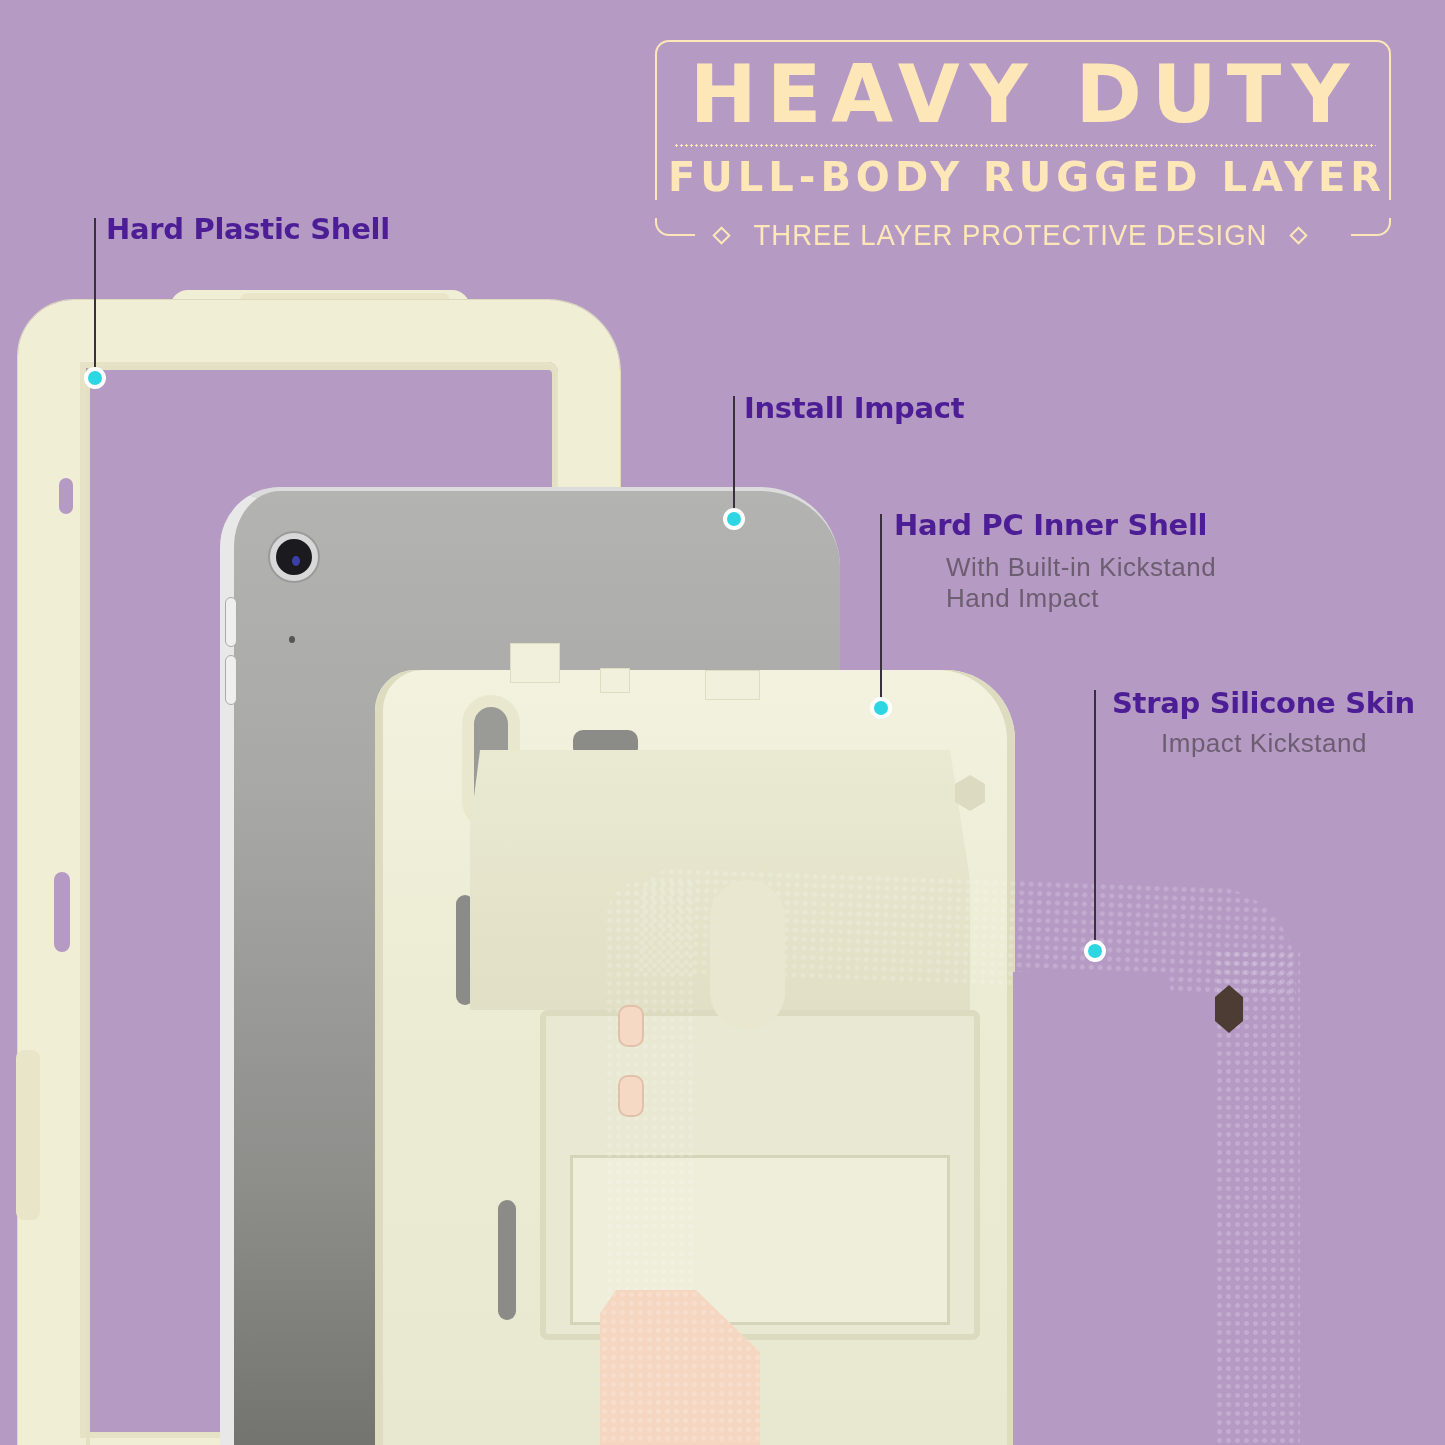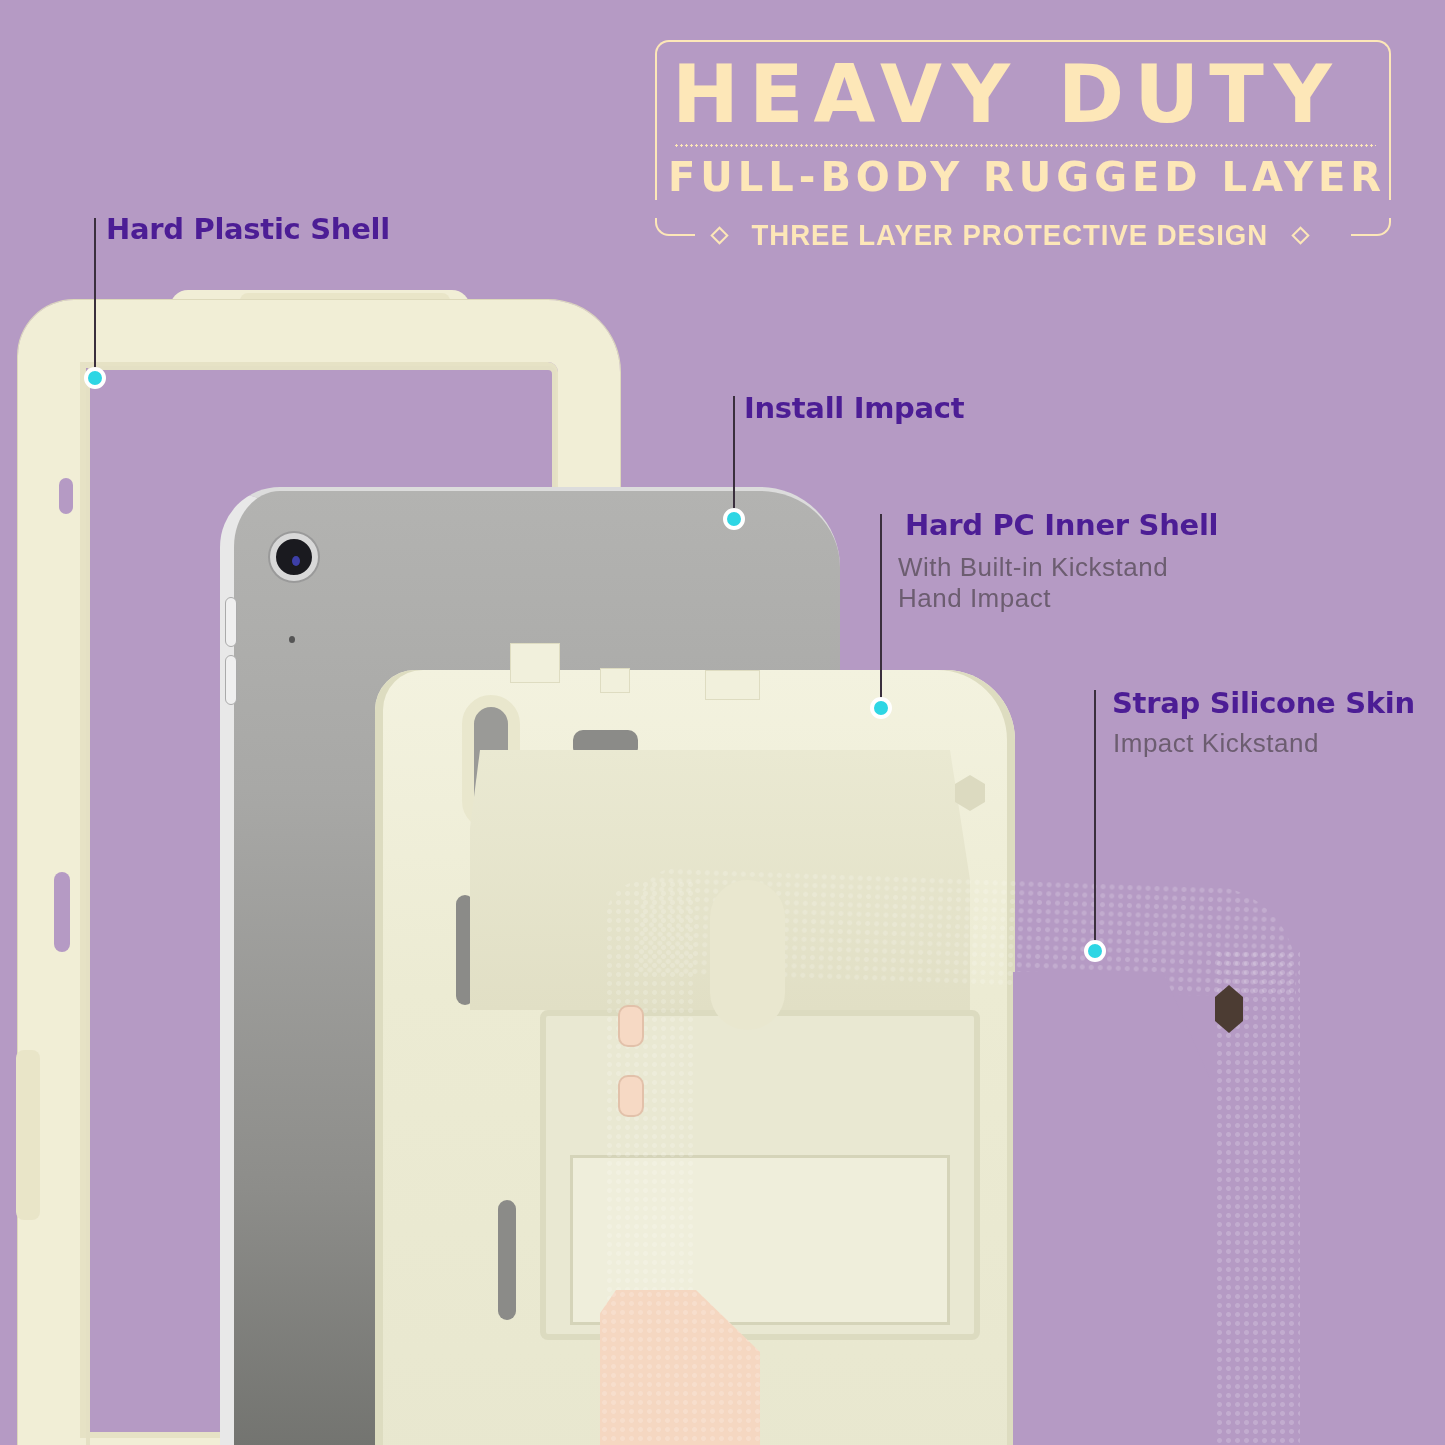--- a/index.html
+++ b/index.html
@@ -27,37 +27,37 @@
   .title-frame-bottom-right { left: 1351px; border-right: 2.5px solid #fde7b8; border-bottom-right-radius: 14px; }
   .title-frame-mask {
     position: absolute; left: 652px; top: 200px; width: 742px; height: 40px;
     background: #b59ac4;
   }
   .headline {
     position: absolute; left: 672px; top: 50px; width: 705px;
     font-family: "DejaVu Sans", sans-serif;
     font-weight: bold; color: #fde7b8;
     font-size: 80px; letter-spacing: 10px; line-height: 90px;
-    white-space: nowrap;
+    text-align: center; white-space: nowrap;
     transform: scaleX(1.0);
   }
   .dot-sep {
     position: absolute; left: 674px; top: 144px; width: 702px; height: 3px;
     background-image: radial-gradient(circle, #fde7b8 1px, transparent 1.3px);
     background-size: 5px 3px;
   }
   .subhead {
     position: absolute; left: 668px; top: 152px; width: 712px;
     font-weight: bold; color: #fde7b8;
     font-size: 40px; letter-spacing: 5px; line-height: 50px;
     text-align: center; white-space: nowrap;
   }
   .tagline-row {
     position: absolute; left: 700px; top: 216px; width: 620px; height: 38px;
-    display: flex; align-items: center; justify-content: center; gap: 12px; font-weight: bold;
+    display: flex; align-items: center; justify-content: center; gap: 12px;
   }
   .diamond {
     width: 13px; height: 13px;
     border: 2.5px solid #fde7b8;
     transform: rotate(45deg);
     flex: 0 0 auto;
   }
   .tagline {
     color: #fde7b8; font-size: 29px; letter-spacing: 1px;
     font-family: "Liberation Sans", sans-serif;
@@ -71,21 +71,21 @@
     background: #2ed6e4; border: 4px solid #ffffff;
   }
   .callout-title {
     position: absolute; color: #4c1d95; font-weight: bold;
     font-size: 29px; white-space: nowrap; letter-spacing: -0.3px;
     font-family: "DejaVu Sans", sans-serif;
   }
   .callout-sub {
     position: absolute; color: #6c5d70; font-size: 26px; white-space: nowrap;
     font-family: "Liberation Sans", sans-serif; line-height: 31px;
-    font-weight: normal; letter-spacing: 0.5px;
+    font-weight: normal; letter-spacing: 0.5px; margin-left: 48px;
   }
 
   
   .plastic-frame {
     position: absolute; left: 18px; top: 300px; width: 602px; height: 1200px;
     border: 62px solid #f1eed6;
     border-top-width: 62px;
     border-radius: 56px 72px 0 0;
     box-shadow: inset 0 0 0 6px #e6e2c5, 0 0 0 1px #ddd9bb;
   }
@@ -265,20 +265,20 @@
 <div class="callout-line" style="left:94px;top:218px;height:160px;"></div>
 <div class="callout-dot" style="left:84px;top:367px;"></div>
 <div class="callout-title" style="left:106px;top:212px;">Hard Plastic Shell</div>
 
 <div class="callout-line" style="left:733px;top:396px;height:120px;"></div>
 <div class="callout-dot" style="left:723px;top:508px;"></div>
 <div class="callout-title" style="left:744px;top:391px;">Install Impact</div>
 
 <div class="callout-line" style="left:880px;top:514px;height:190px;"></div>
 <div class="callout-dot" style="left:870px;top:697px;"></div>
-<div class="callout-title" style="left:894px;top:508px;margin-left:11px;">Hard PC Inner Shell</div>
+<div class="callout-title" style="left:894px;top:508px;">Hard PC Inner Shell</div>
 <div class="callout-sub" style="left:898px;top:552px;">With Built-in Kickstand</div>
 <div class="callout-sub" style="left:898px;top:583px;">Hand Impact</div>
 
 <div class="callout-line" style="left:1094px;top:690px;height:255px;"></div>
 <div class="callout-dot" style="left:1084px;top:940px;"></div>
 <div class="callout-title" style="left:1112px;top:686px;">Strap Silicone Skin</div>
 <div class="callout-sub" style="left:1113px;top:728px;">Impact Kickstand</div>
 
 </body></html>

